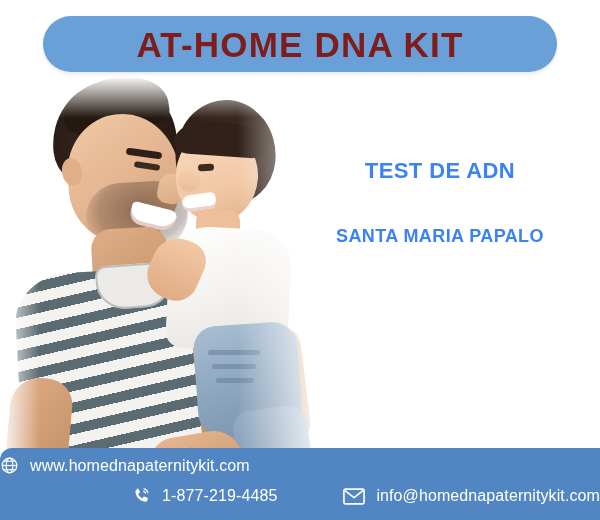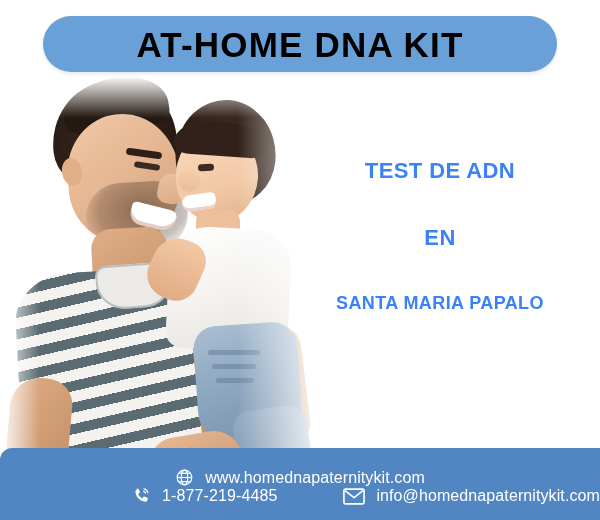--- a/index.html
+++ b/index.html
@@ -26,21 +26,21 @@
     width: 514px;
     height: 56px;
     background: #6aa0d8;
     border-radius: 28px;
     display: flex;
     align-items: center;
     justify-content: center;
     box-shadow: 0 2px 4px rgba(0,0,0,0.10);
   }
   #title-pill .title-text {
-    color: #000000;
+    color: #7f1d1d;
     font-size: 35px;
     font-weight: bold;
     letter-spacing: 1.2px;
     white-space: nowrap;
     line-height: 1;
   }
 
   
   #photo {
     position: absolute;
@@ -270,22 +270,22 @@
     z-index: 20;
   }
   .footer-row {
     position: absolute;
     display: flex;
     align-items: center;
     color: #ffffff;
     white-space: nowrap;
   }
   #row-web {
-    left: 0; right: 0; top: 20px;
-    justify-content: center;
+    left: 0; right: 0; top: 8px;
+    justify-content: flex-start;
   }
   #row-contact {
     left: 0; right: 0; top: 38px;
     justify-content: flex-end;
   }
   .f-item {
     display: flex;
     align-items: center;
   }
   .f-text {
@@ -347,21 +347,20 @@
       <div class="m-hand"></div>
       <div class="m-finger" style="left:164px; top:372px; transform:rotate(-14deg);"></div>
       <div class="m-finger" style="left:168px; top:386px; transform:rotate(-12deg);"></div>
 
       <div class="photo-fade"></div>
     </div>
   </div>
 
   <div id="headline">
     <div class="hl-line l1">TEST DE ADN</div>
-    <div class="hl-line l2">EN</div>
     <div class="hl-line l3">SANTA MARIA PAPALO</div>
   </div>
 
   <div id="footer">
 
     <div class="footer-row" id="row-web">
       <div class="f-item">
         <span class="f-icon">
           <svg width="19" height="19" viewBox="0 0 24 24" fill="none" stroke="#ffffff" stroke-width="1.5">
             <circle cx="12" cy="12" r="9.2"></circle>

